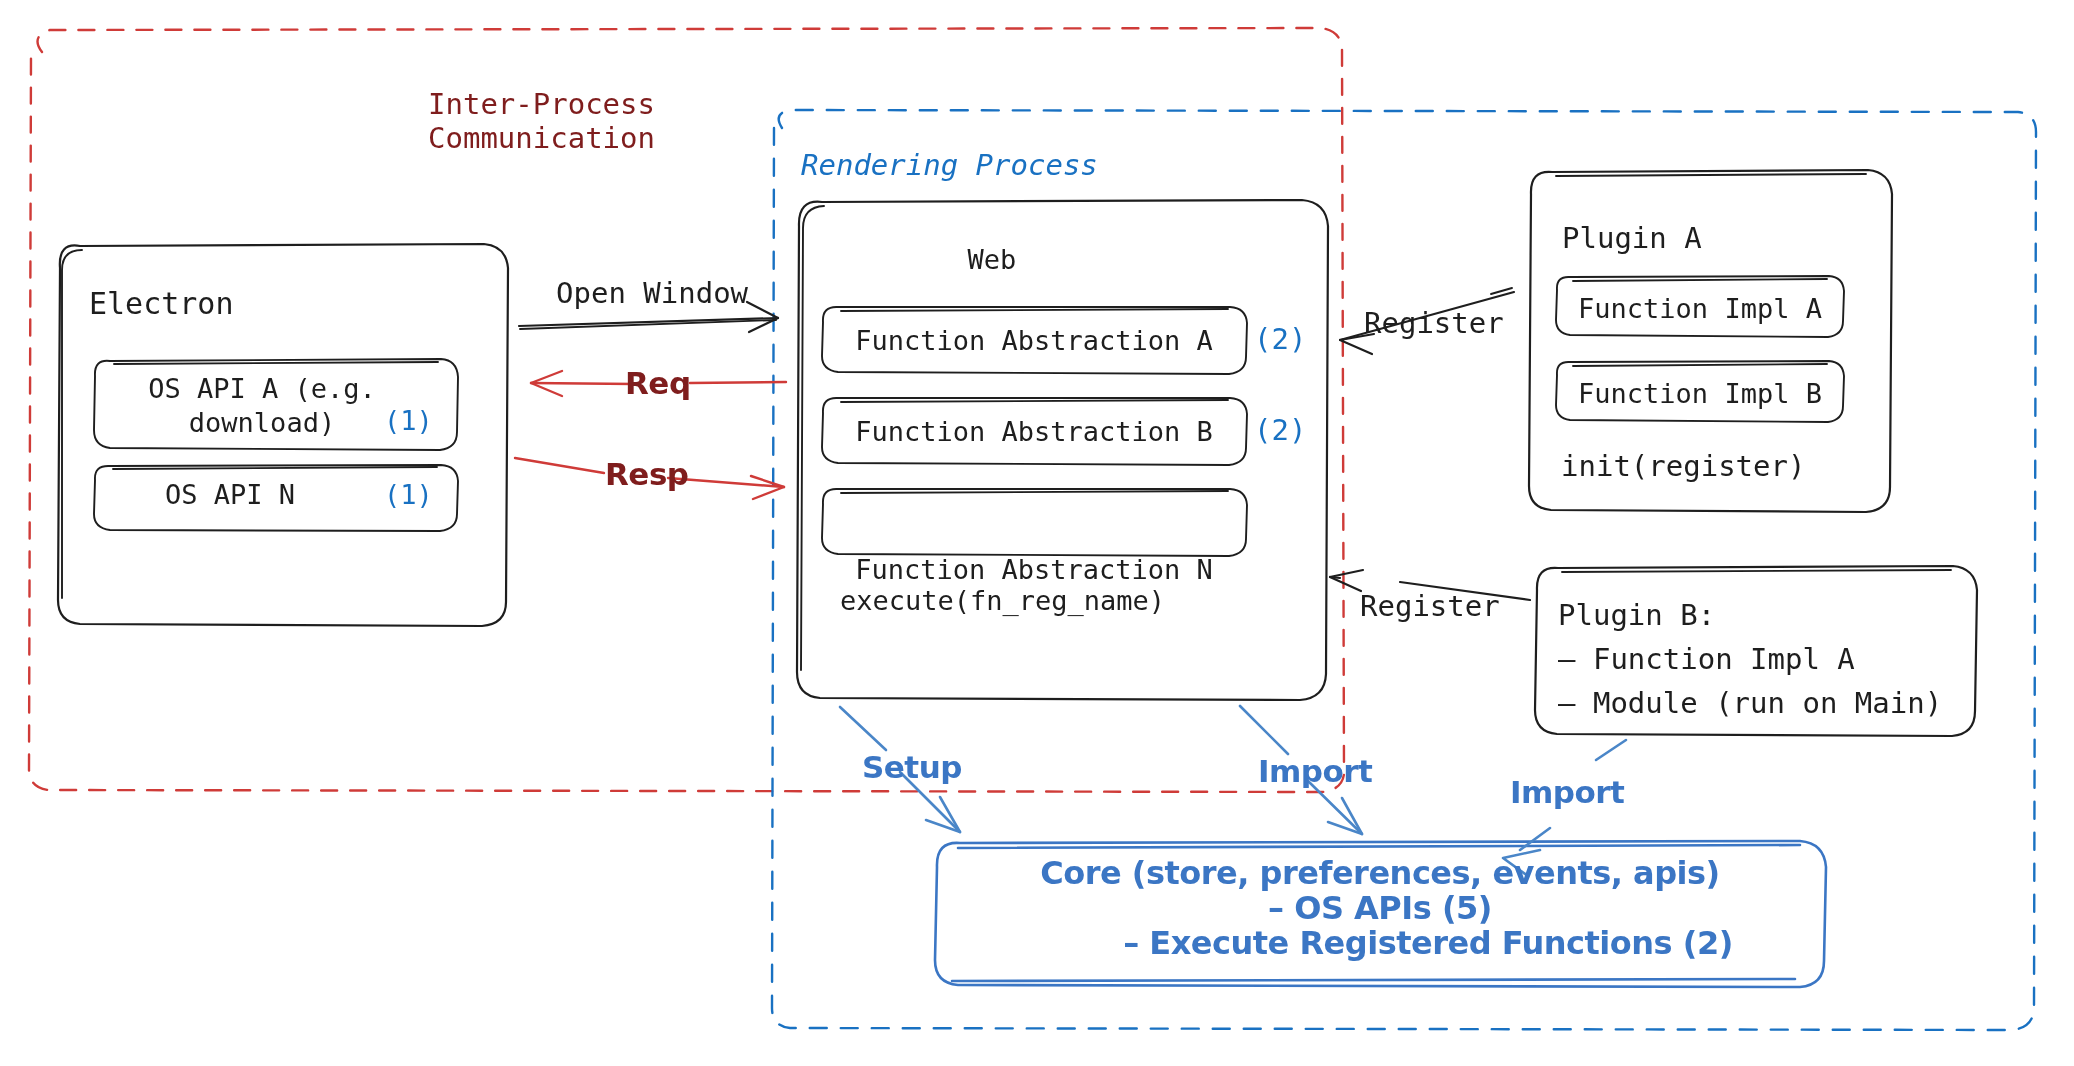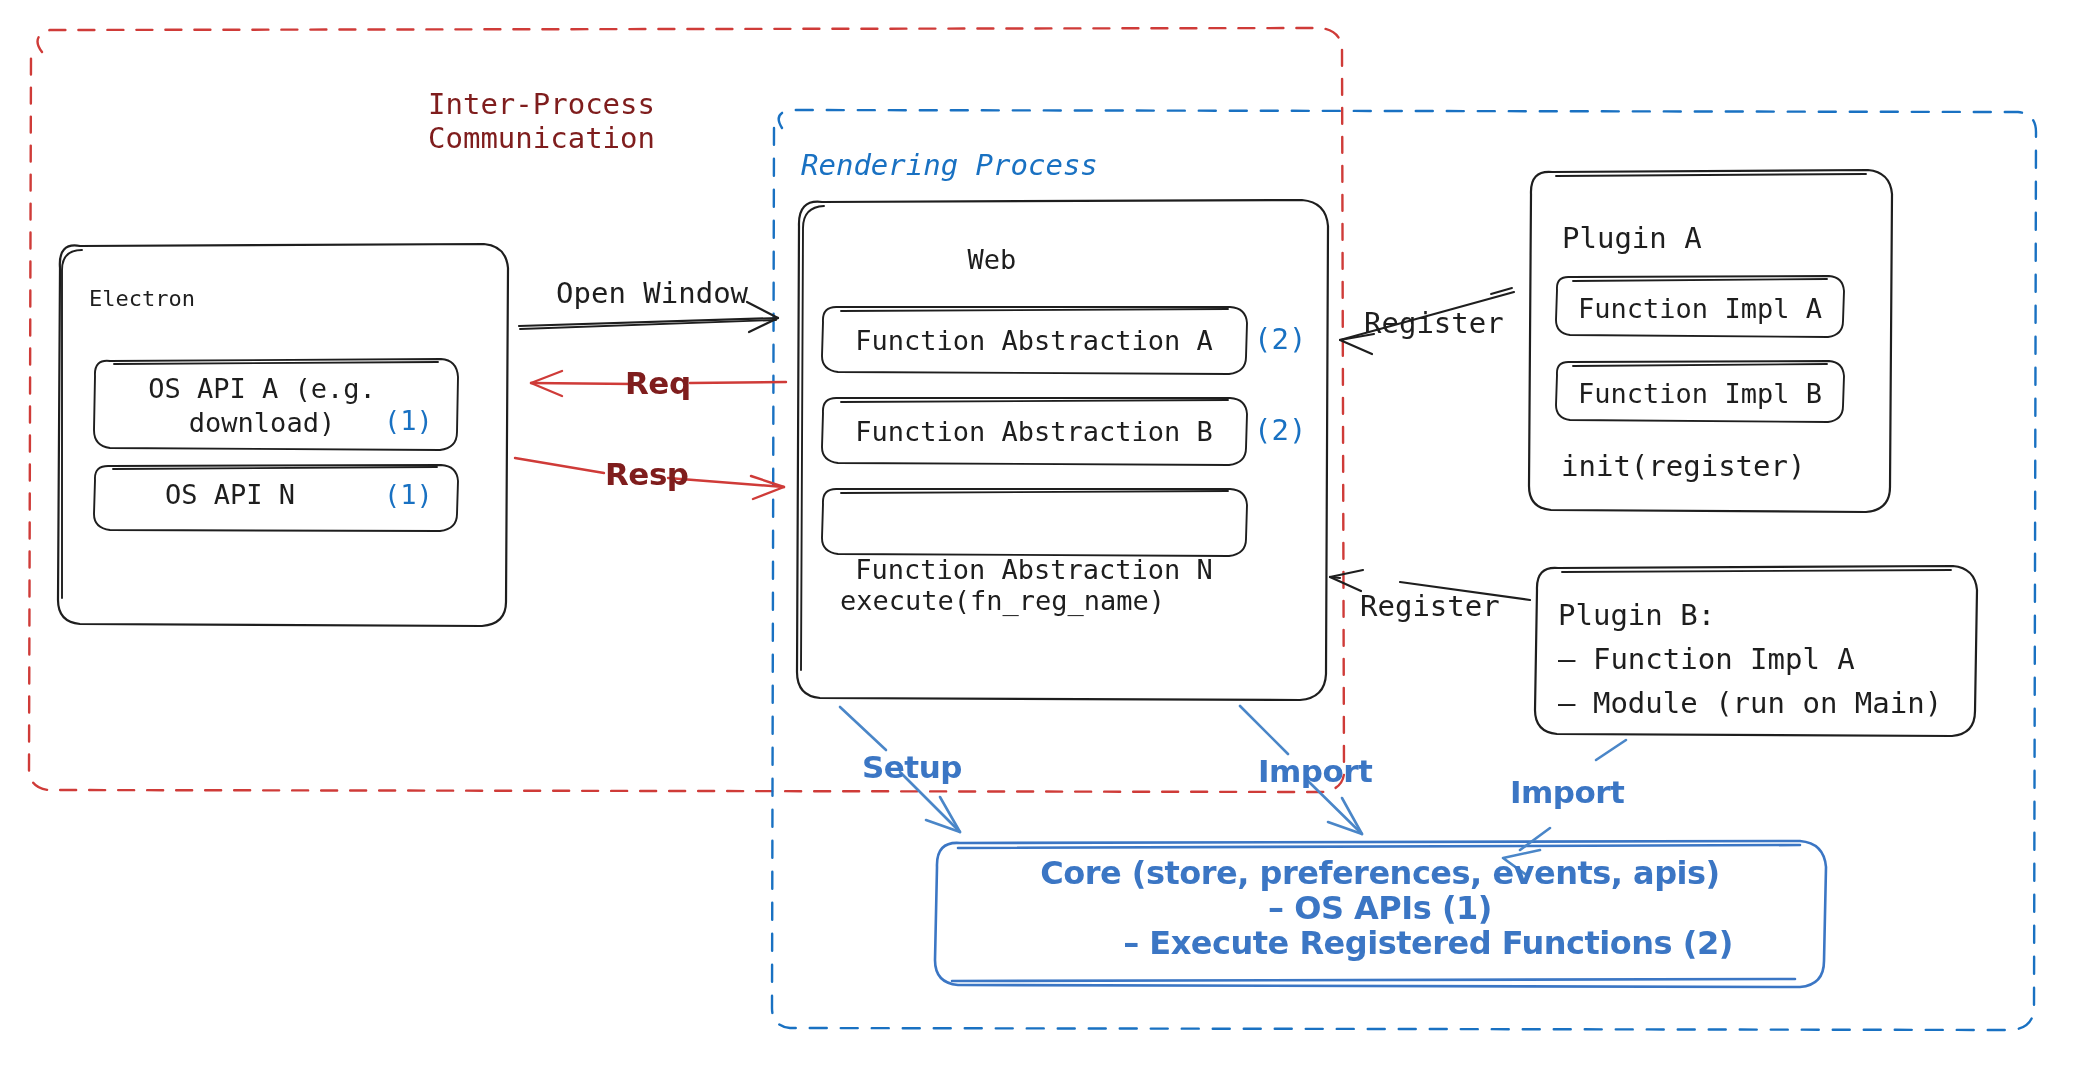--- a/index.html
+++ b/index.html
@@ -169,21 +169,21 @@
       <path class="bluthin" d="M 1503 858 L 1540 850 M 1503 858 L 1528 876"></path>
     </g>
 
   </svg>
 
   <div class="txt mono t-red" style="left:428px;top:86px;font-size:29px;">Inter-Process</div>
   <div class="txt mono t-red" style="left:428px;top:120px;font-size:29px;">Communication</div>
 
   <div class="txt mono t-blue" style="left:801px;top:147px;font-size:29px;font-style:italic;">Rendering Process</div>
 
-  <div class="txt mono t-black" style="left:89px;top:285px;font-size:22px;">Electron</div>
+  <div class="txt mono t-black" style="left:89px;top:285px;font-size:30px;">Electron</div>
 
   <div class="txt mono t-black ctr" style="left:112px;top:372px;width:300px;font-size:27px;">OS API A (e.g.</div>
   <div class="txt mono t-black ctr" style="left:112px;top:406px;width:300px;font-size:27px;">download)</div>
   <div class="txt mono t-blue" style="left:384px;top:404px;font-size:27px;">(1)</div>
 
   <div class="txt mono t-black ctr" style="left:110px;top:478px;width:240px;font-size:27px;">OS API N</div>
   <div class="txt mono t-blue" style="left:384px;top:478px;font-size:27px;">(1)</div>
 
   <div class="txt mono t-black ctr" style="left:797px;top:243px;width:390px;font-size:27px;">Web</div>
 
@@ -209,16 +209,16 @@
   <div class="txt mono t-black" style="left:556px;top:275px;font-size:29px;">Open Window</div>
   <div class="txt handy t-red" style="left:625px;top:364px;font-size:31px;">Req</div>
   <div class="txt handy t-red" style="left:605px;top:455px;font-size:31px;">Resp</div>
   <div class="txt mono t-black" style="left:1364px;top:305px;font-size:29px;">Register</div>
   <div class="txt mono t-black" style="left:1360px;top:588px;font-size:29px;">Register</div>
   <div class="txt handy t-corecolor" style="left:862px;top:748px;font-size:31px;">Setup</div>
   <div class="txt handy t-corecolor" style="left:1258px;top:752px;font-size:31px;">Import</div>
   <div class="txt handy t-corecolor" style="left:1510px;top:773px;font-size:31px;">Import</div>
 
   <div class="txt handy t-corecolor ctr" style="left:935px;top:853px;width:890px;font-size:32px;">Core (store, preferences, events, apis)</div>
-  <div class="txt handy t-corecolor ctr" style="left:935px;top:888px;width:890px;font-size:32px;">– OS APIs (1)</div>
+  <div class="txt handy t-corecolor ctr" style="left:935px;top:888px;width:890px;font-size:32px;">– OS APIs (5)</div>
   <div class="txt handy t-corecolor ctr" style="left:935px;top:923px;width:890px;font-size:32px;margin-left:48px;">– Execute Registered Functions (2)</div>
 
 </div>
 
 </body></html>

